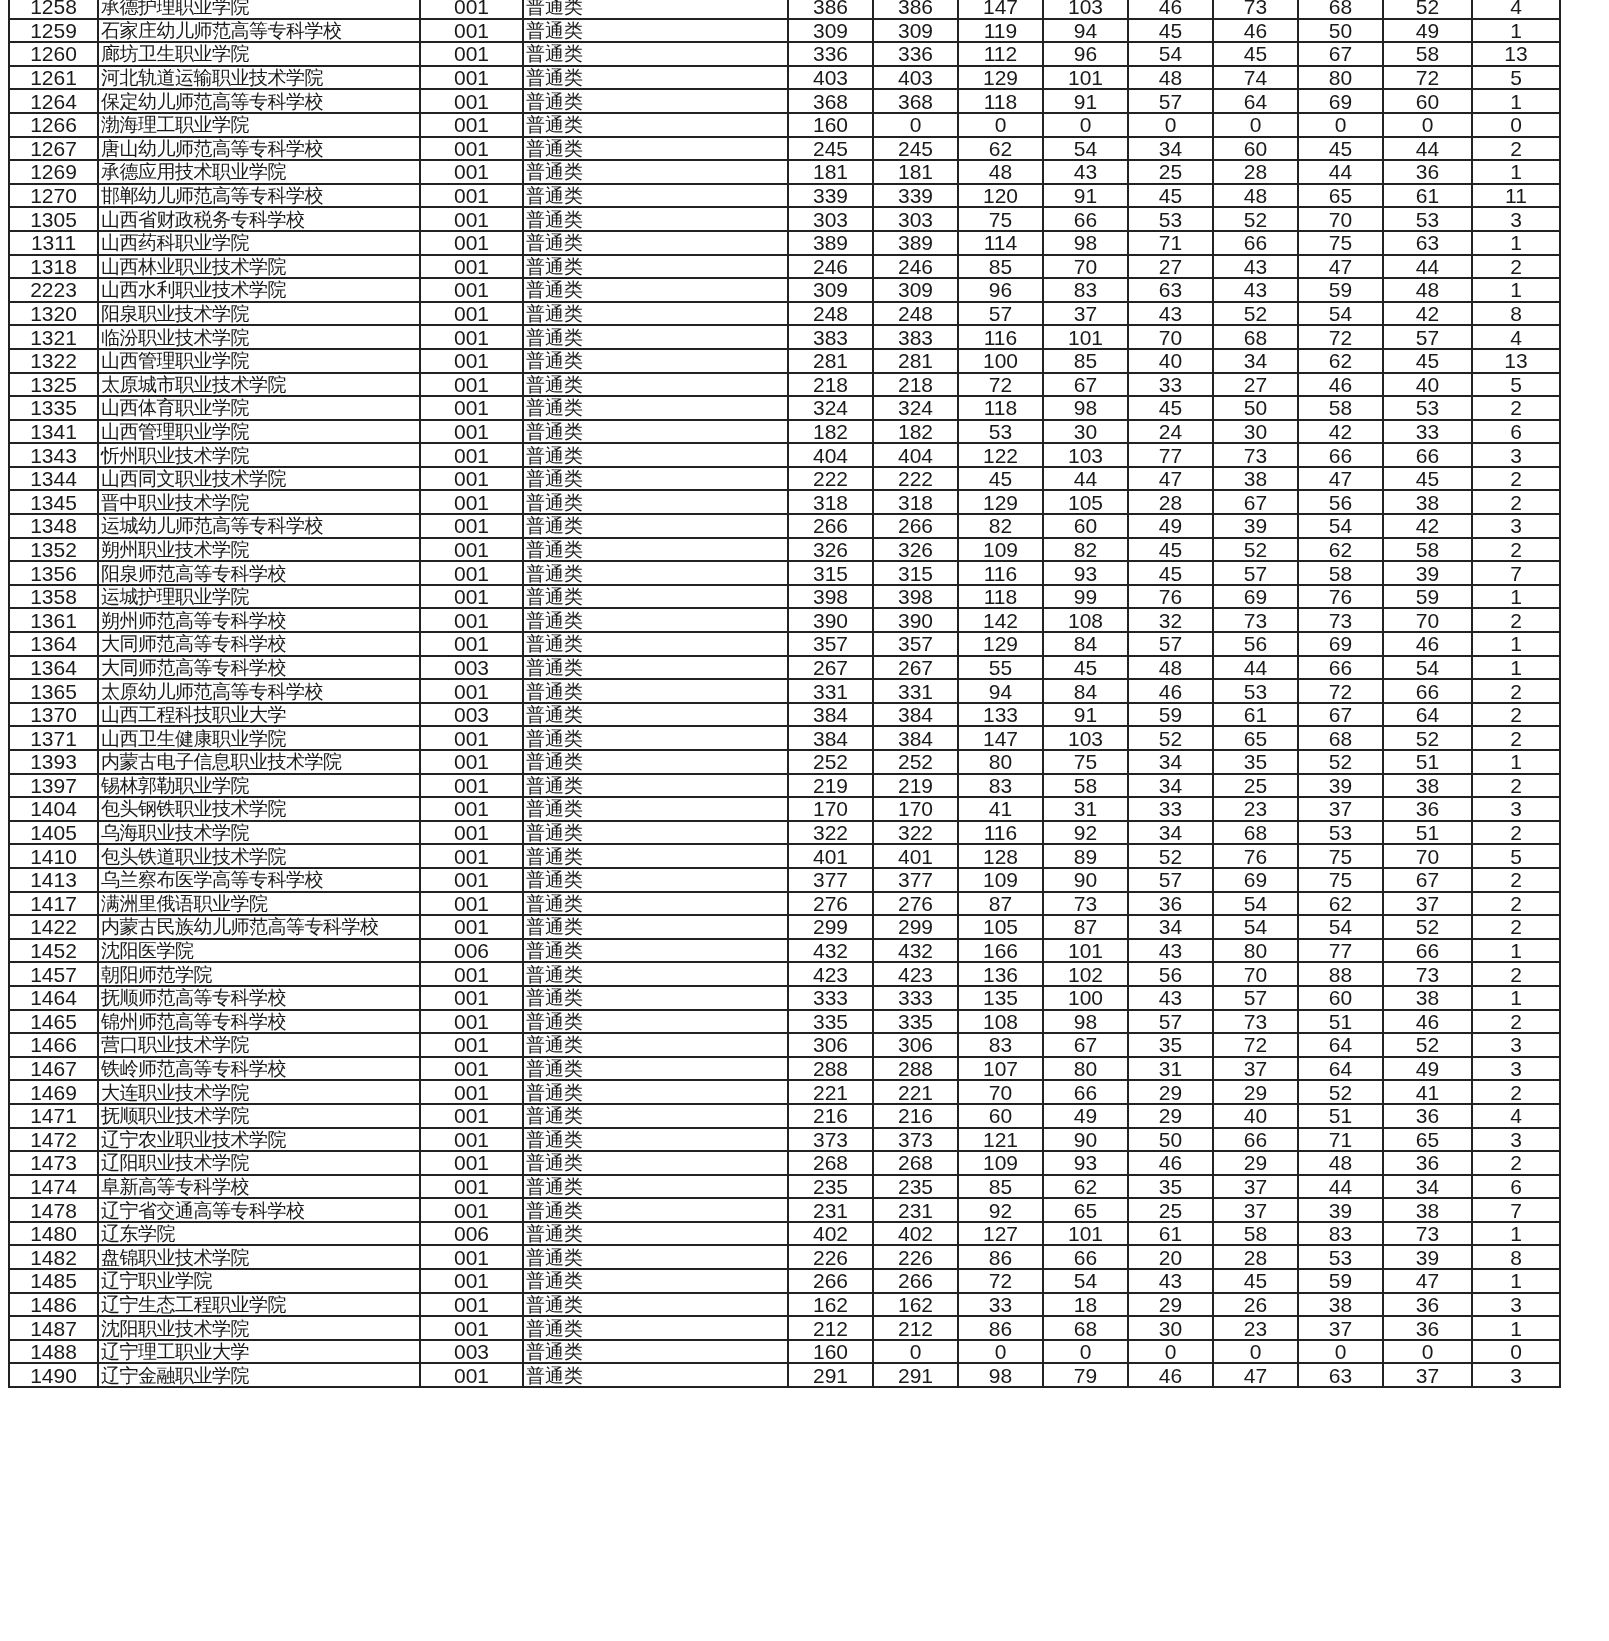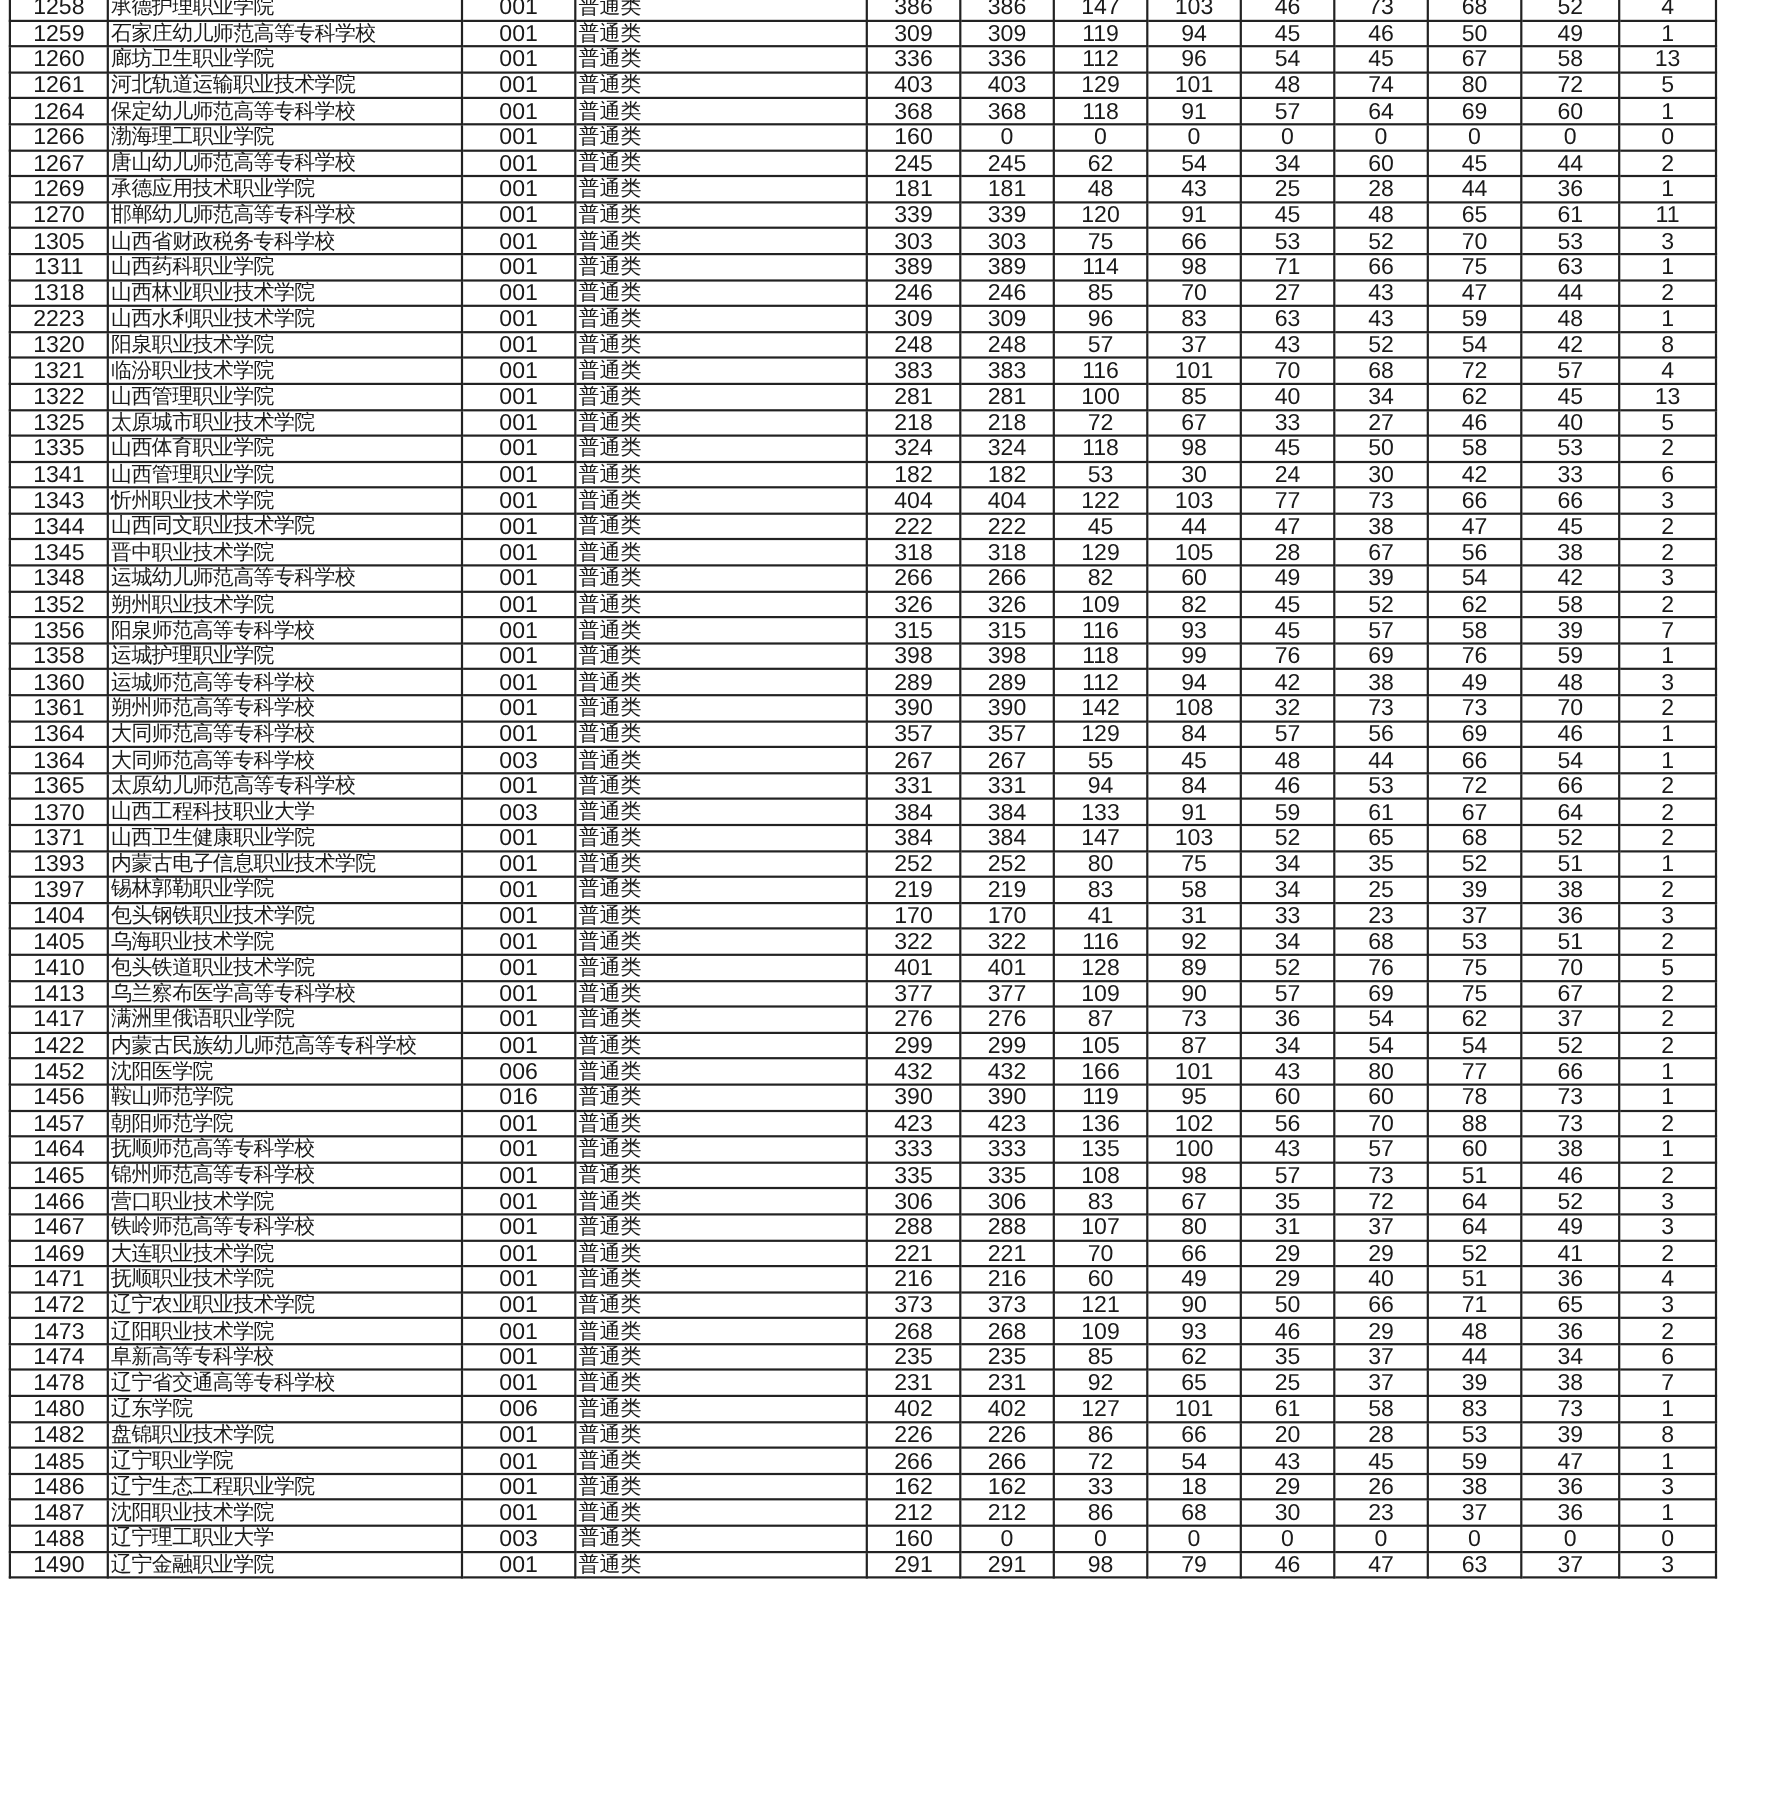--- a/index.html
+++ b/index.html
@@ -429,35 +429,20 @@
         <td>398</td>
         <td>118</td>
         <td>99</td>
         <td>76</td>
         <td>69</td>
         <td>76</td>
         <td>59</td>
         <td>1</td>
       </tr>
       <tr>
-        <td>1360</td>
-        <td class="name">运城师范高等专科学校</td>
-        <td>001</td>
-        <td class="cat">普通类</td>
-        <td>289</td>
-        <td>289</td>
-        <td>112</td>
-        <td>94</td>
-        <td>42</td>
-        <td>38</td>
-        <td>49</td>
-        <td>48</td>
-        <td>3</td>
-      </tr>
-      <tr>
         <td>1361</td>
         <td class="name">朔州师范高等专科学校</td>
         <td>001</td>
         <td class="cat">普通类</td>
         <td>390</td>
         <td>390</td>
         <td>142</td>
         <td>108</td>
         <td>32</td>
         <td>73</td>
@@ -669,35 +654,20 @@
         <td>432</td>
         <td>166</td>
         <td>101</td>
         <td>43</td>
         <td>80</td>
         <td>77</td>
         <td>66</td>
         <td>1</td>
       </tr>
       <tr>
-        <td>1456</td>
-        <td class="name">鞍山师范学院</td>
-        <td>016</td>
-        <td class="cat">普通类</td>
-        <td>390</td>
-        <td>390</td>
-        <td>119</td>
-        <td>95</td>
-        <td>60</td>
-        <td>60</td>
-        <td>78</td>
-        <td>73</td>
-        <td>1</td>
-      </tr>
-      <tr>
         <td>1457</td>
         <td class="name">朝阳师范学院</td>
         <td>001</td>
         <td class="cat">普通类</td>
         <td>423</td>
         <td>423</td>
         <td>136</td>
         <td>102</td>
         <td>56</td>
         <td>70</td>

